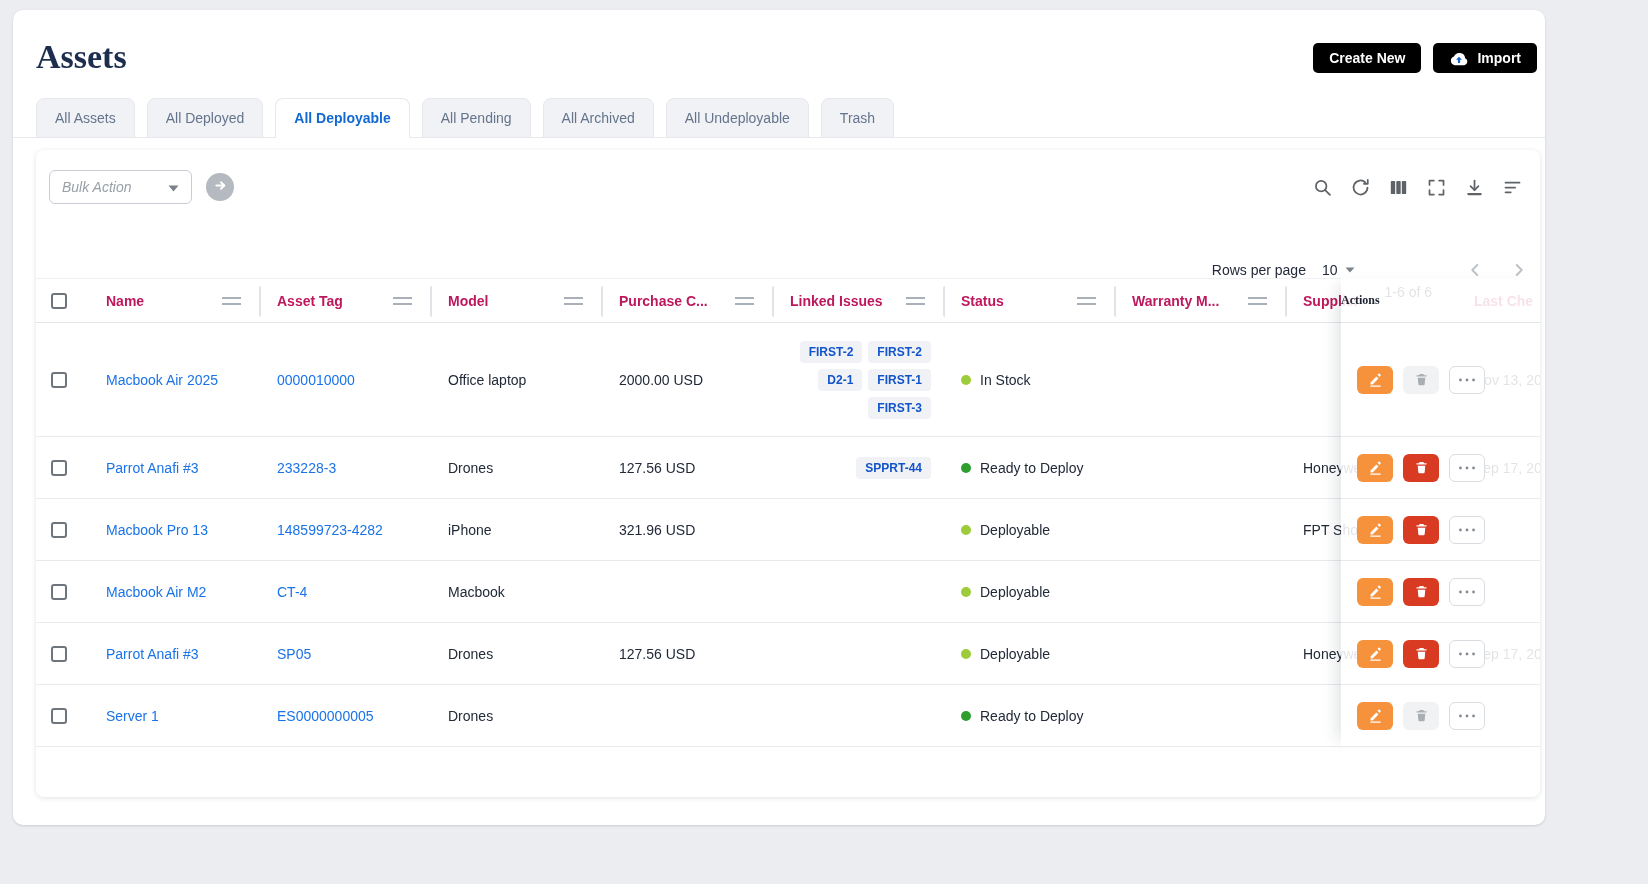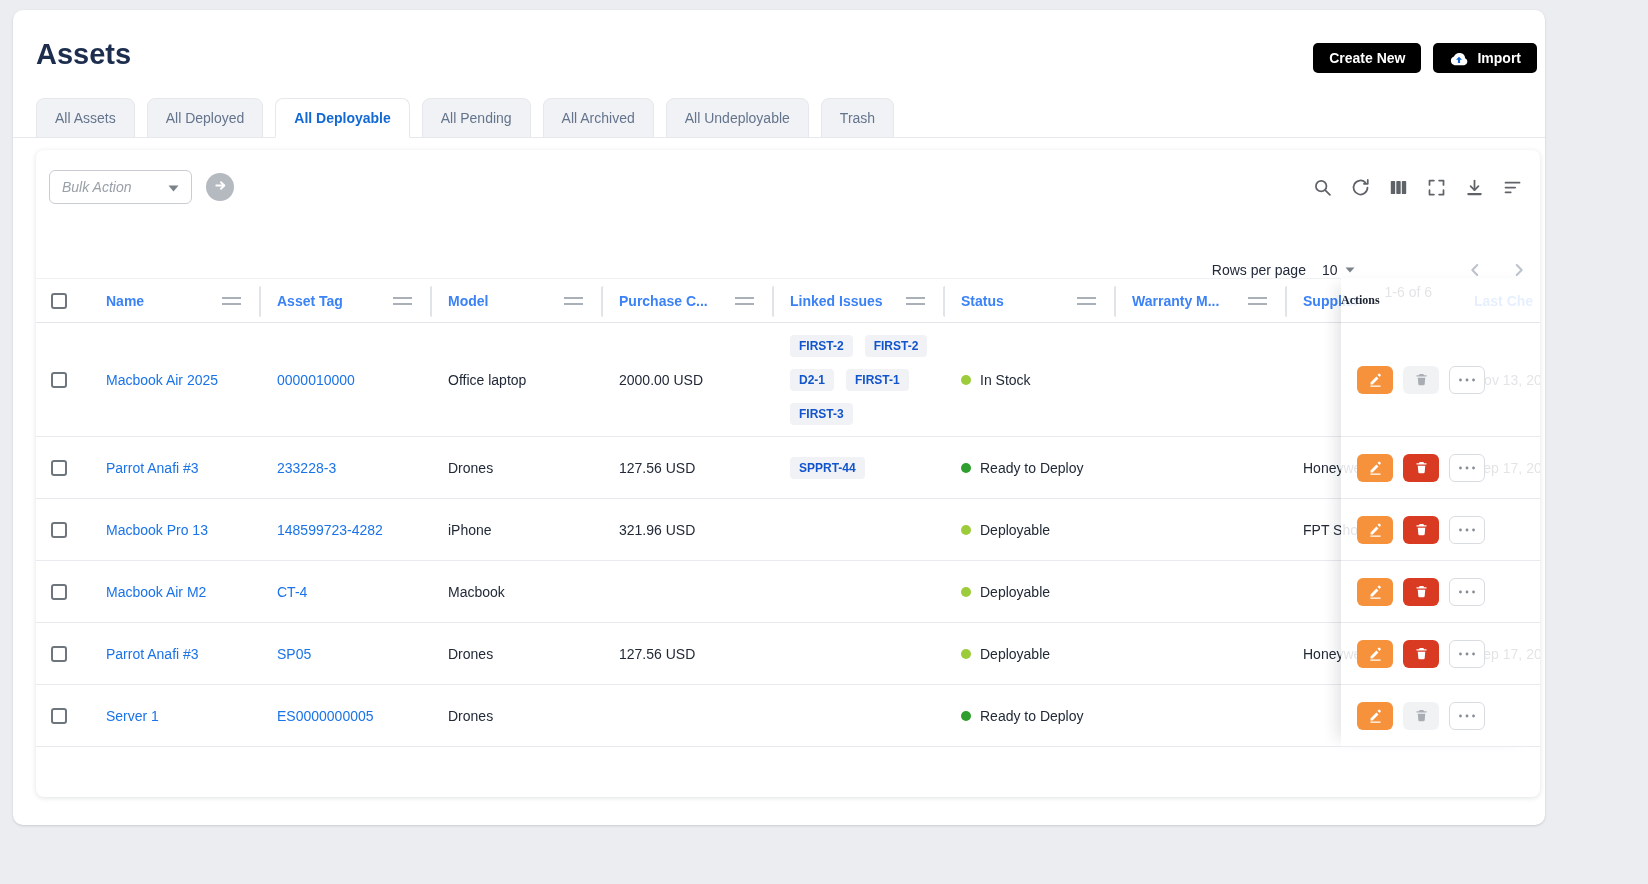--- a/index.html
+++ b/index.html
@@ -1,21 +1,21 @@
 <!DOCTYPE html>
 <html><head>
 <meta charset="utf-8">
 <style>
   html,body{margin:0;padding:0;background:#ebedf1;}
   *{box-sizing:border-box;}
   .stage{position:relative;width:1648px;height:884px;background:#ebedf1;
          font-family:"Liberation Sans",sans-serif;overflow:hidden;}
   .card{position:absolute;left:13px;top:10px;width:1532px;height:815px;background:#fff;
         border-radius:10px;box-shadow:0 1px 3px rgba(20,30,50,.10),0 1px 2px rgba(20,30,50,.06);}
-  .page-title{position:absolute;left:23px;top:28px;font-size:29px;font-weight:700;color:#1d2d4e;}
+  .page-title{position:absolute;left:23px;top:28px;font-size:34px;font-weight:700;color:#1d2d4e;font-family:Liberation Serif, serif;}
   .header-buttons{position:absolute;right:8px;top:33px;display:flex;gap:12px;}
   .btn-blue{height:30px;padding:0 16px;background:#000000;color:#fff;font-size:14px;font-weight:700;
             border:none;border-radius:5px;display:flex;align-items:center;gap:8px;cursor:pointer;
             font-family:"Liberation Sans",sans-serif;}
   .btn-blue svg{display:block;}
   
   .tabs-row{position:absolute;left:0;right:0;top:87px;height:41px;padding-left:23px;display:flex;
             align-items:flex-end;gap:12px;border-bottom:1px solid #e6e8ec;}
   .tab{height:40px;line-height:38px;padding:0 18px;background:#f1f2f5;border:1px solid #e6e8ec;
        border-radius:8px 8px 0 0;font-size:14px;color:#64748c;margin-bottom:-1px;cursor:pointer;font-weight:500;}
@@ -37,27 +37,27 @@
   .pag-chevrons{display:flex;gap:26px;align-items:center;}
   .pag-chevrons svg{display:block;cursor:pointer;}
   
   .table-wrap{position:absolute;left:0;top:128px;width:1504px;}
   .trow{display:grid;grid-template-columns:54px 171px 171px 171px 171px 171px 171px 171px 171px 1fr;}
   .thead{height:45px;border-bottom:1px solid #e2e5e9;border-top:1px solid #f0f1f3;}
   .tbody-row{border-bottom:1px solid #e8eaed;}
   .cell{padding-left:16px;display:flex;align-items:center;font-size:14px;color:#222a38;
         overflow:hidden;white-space:nowrap;}
   .cell.link{color:#1a73e8;cursor:pointer;}
-  .head-cell{font-weight:700;color:#3b82f6;position:relative;align-items:center;}
+  .head-cell{font-weight:700;color:#be185d;position:relative;align-items:center;}
   .resizer{position:absolute;right:20px;top:calc(50% - 4px);width:19px;height:8px;
            border-top:2px solid #aab0b7;border-bottom:2px solid #aab0b7;cursor:col-resize;}
   .sep{position:absolute;right:-2px;top:7px;width:4px;height:31px;background:#e0e3e7;border-radius:2px;}
   .cb-cell{padding-left:15px;}
   .cb{width:16px;height:16px;border:2px solid #6e757d;border-radius:3px;background:#fff;cursor:pointer;flex:none;}
-  .issues-cell{flex-wrap:wrap;gap:12px;padding-top:10px;padding-bottom:10px;padding-right:14px;align-content:center;}
+  .issues-cell{flex-wrap:wrap;gap:6px;padding-top:10px;padding-bottom:10px;padding-right:14px;align-content:center;justify-content:flex-end;}
   .badge{background:#f1f2f5;color:#1254cc;font-size:12px;font-weight:700;padding:4px 9px;border-radius:4px;
          white-space:nowrap;cursor:pointer;}
   .dot{width:10px;height:10px;border-radius:50%;margin-right:9px;flex:none;}
   
   .actions-overlay{position:absolute;right:0;top:128px;width:199px;background:rgba(255,255,255,.87);
                    box-shadow:-12px 0 14px -8px rgba(25,35,50,.13);}
   .ov-head{height:45px;display:flex;align-items:center;padding-left:0;font-weight:700;font-size:12px;
            color:#1b2230;border-bottom:1px solid #e2e5e9;font-family:Liberation Serif, serif;}
   .ov-row{display:flex;align-items:center;gap:10px;padding-left:16px;border-bottom:1px solid #e8eaed;}
   .abtn{width:36px;height:28px;border-radius:6px;border:none;display:flex;align-items:center;

